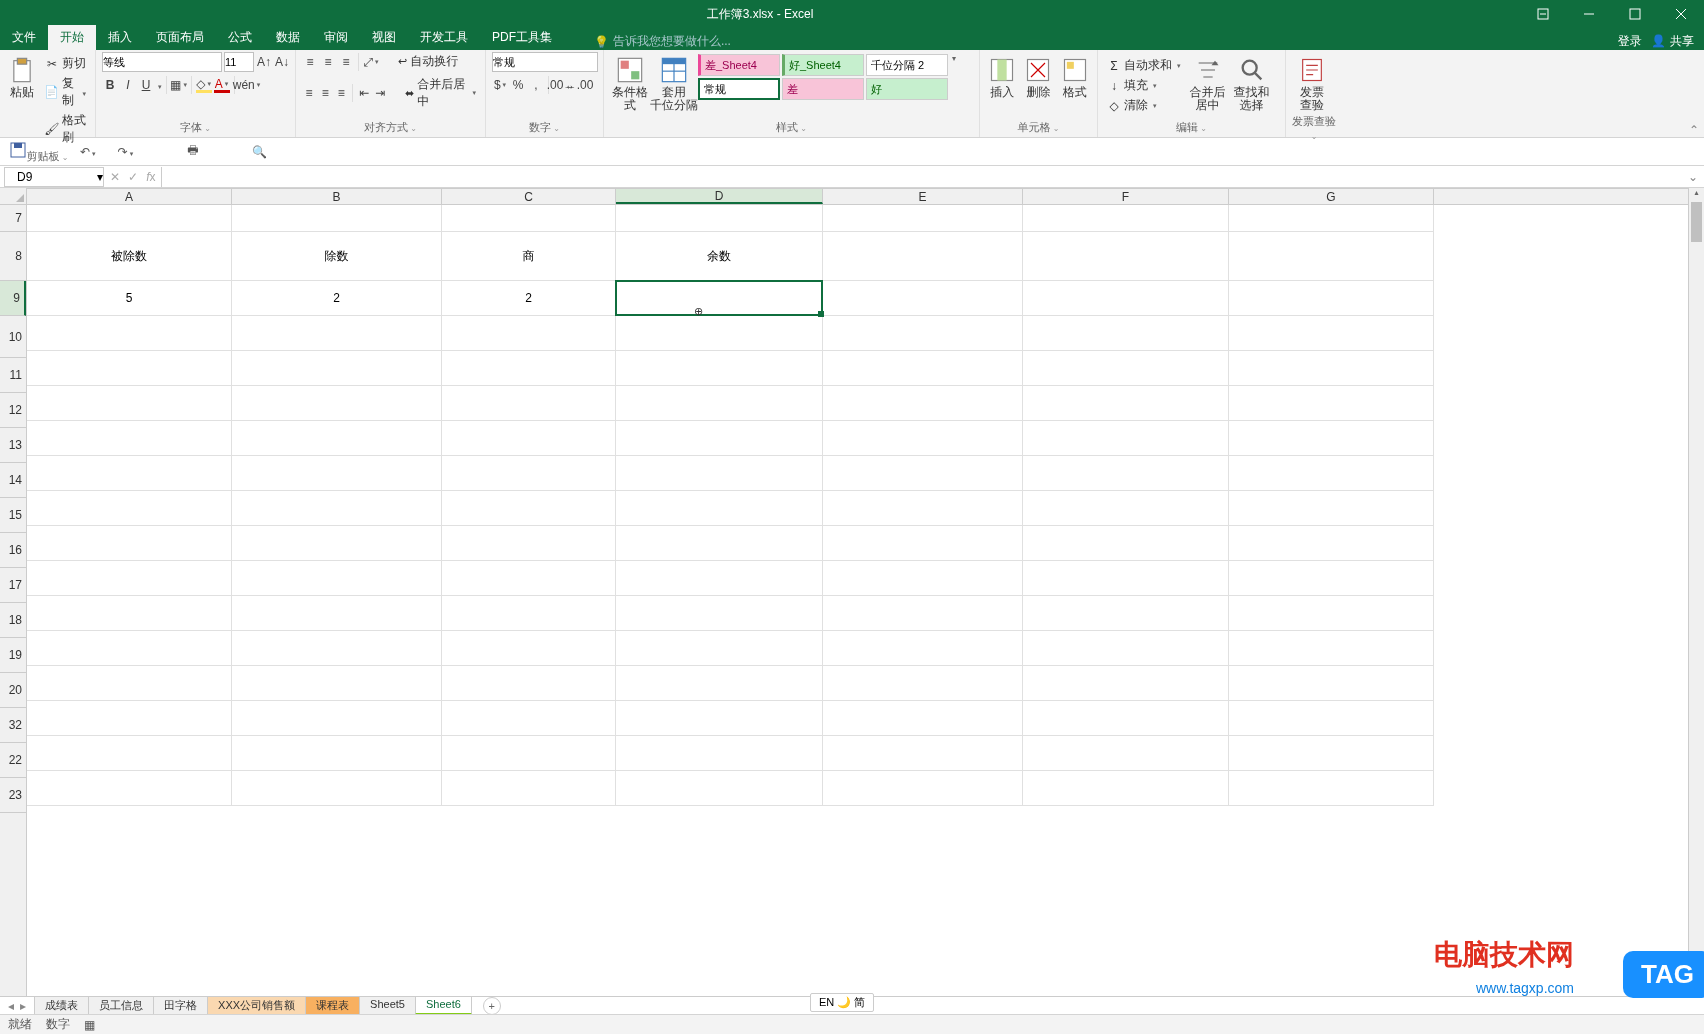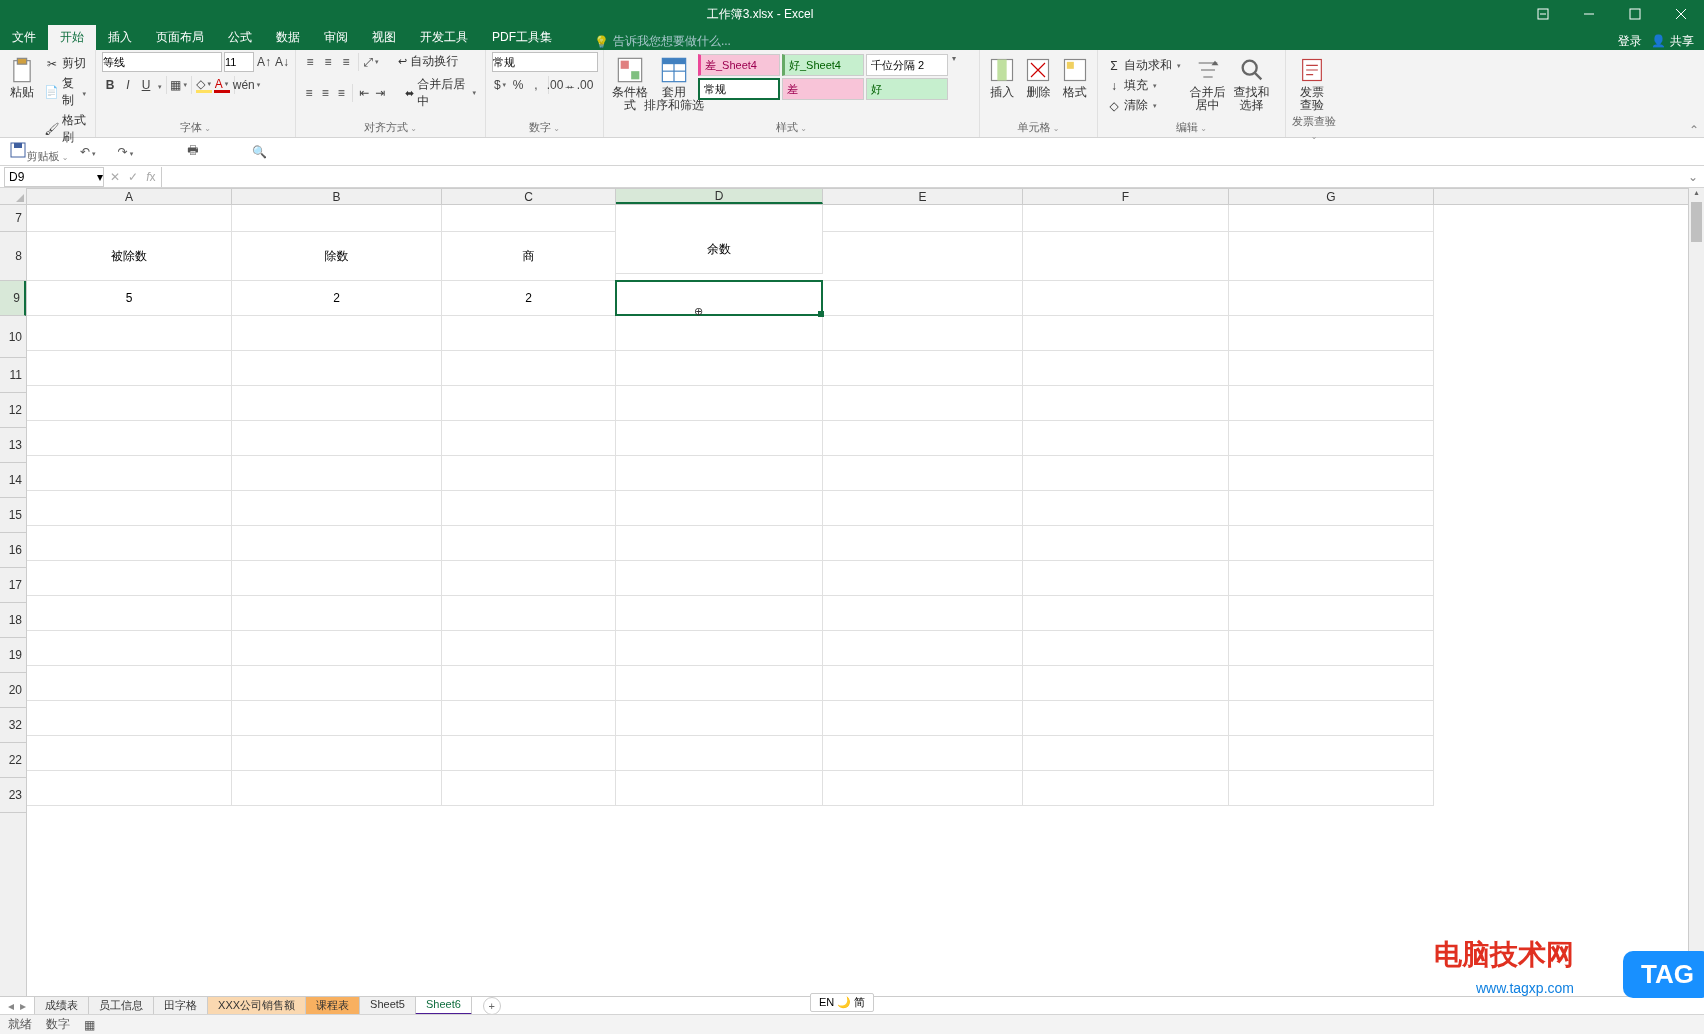--- a/index.html
+++ b/index.html
@@ -50,21 +50,21 @@
 .style-cell.bad2 { background: #f8c4d8; color: #9c0050; }
 .style-cell.good2 { background: #c6efce; color: #006100; }
 
 
 .quickaccess { height: 28px; background: #fff; border-bottom: 1px solid #d4d4d4; display: flex; align-items: center; padding-left: 10px; gap: 22px; }
 .qa-item { color: #555; }
 .qa-item svg { width: 16px; height: 16px; }
 
 
 .formulabar { height: 22px; background: #fff; border-bottom: 1px solid #d4d4d4; display: flex; align-items: center; }
-.namebox { width: 100px; border: 1px solid #ccc; height: 20px; margin-left: 4px; display: flex; align-items: center; padding-left: 4px; background: #fff; }
+.namebox { width: 100px; border: 1px solid #ccc; height: 20px; margin-left: 4px; display: flex; align-items: center; padding-left: 12px; background: #fff; }
 .fb-btns { display: flex; padding: 0 6px; gap: 8px; color: #aaa; }
 .fb-input { flex: 1; border-left: 1px solid #ccc; height: 20px; padding-left: 6px; }
 
 
 .sheet-wrap { position: absolute; top: 188px; left: 0; right: 0; bottom: 38px; background: #fff; }
 .col-headers { position: absolute; left: 27px; right: 16px; top: 0; height: 17px; background: #f0f0f0; display: flex; border-top: 1px solid #ccc; border-bottom: 1px solid #ccc; }
 .col-header { border-right: 1px solid #ccc; text-align: center; font-size: 12px; color: #333; display: flex; align-items: center; justify-content: center; }
 .col-header.active { background: #d8e8d8; border-bottom: 2px solid #0f6e3e; }
 .row-headers { position: absolute; left: 0; top: 17px; bottom: 0; width: 27px; background: #f0f0f0; border-right: 1px solid #ccc; }
 .row-header { border-bottom: 1px solid #ccc; text-align: center; font-size: 12px; color: #333; display: flex; align-items: center; justify-content: flex-end; padding-right: 4px; }
@@ -79,21 +79,21 @@
 .vscroll { position: absolute; right: 0; top: 0; bottom: 0; width: 16px; background: #f0f0f0; border-left: 1px solid #ccc; }
 .vscroll .thumb { position: absolute; left: 2px; right: 2px; top: 14px; height: 40px; background: #c0c0c0; }
 .vscroll .arr { position: absolute; left: 0; right: 0; height: 14px; text-align: center; font-size: 8px; color: #666; }
 
 
 .sheettabs-wrap { position: absolute; bottom: 20px; left: 0; right: 0; height: 18px; background: #fff; border-top: 1px solid #ccc; display: flex; align-items: center; }
 .sheettabs-wrap .nav { padding: 0 8px; color: #888; display: flex; gap: 6px; }
 .sheettab { border: 1px solid #ccc; border-top: none; padding: 1px 10px; font-size: 11px; background: #f0f0f0; color: #333; margin-right: -1px; }
 .sheettab.peach { background: #fad8b0; }
 .sheettab.orange { background: #f8b060; }
-.sheettab.active { background: #fff; border-bottom: 2px solid #4c1d95; color: #0f6e3e; }
+.sheettab.active { background: #fff; border-bottom: 2px solid #84cc16; color: #0f6e3e; }
 .addsheet { width: 18px; height: 18px; border: 1px solid #ccc; border-radius: 50%; display: flex; align-items: center; justify-content: center; margin-left: 12px; font-size: 11px; color: #666; }
 
 .ime { position: absolute; bottom: 22px; left: 810px; border: 1px solid #ccc; background: #fff; padding: 1px 8px; font-size: 11px; border-radius: 2px; display: flex; align-items: center; gap: 6px; }
 
 
 .statusbar { position: absolute; bottom: 0; left: 0; right: 0; height: 20px; background: #f3f3f3; border-top: 1px solid #d4d4d4; display: flex; align-items: center; padding: 0 8px; font-size: 11px; color: #555; gap: 14px; }
 
 
 .watermark1 { position: absolute; right: 130px; bottom: 60px; font-size: 28px; font-weight: bold; color: #e03020; pointer-events: none; }
 .watermark2 { position: absolute; right: 130px; bottom: 38px; font-size: 14px; color: #1080e0; pointer-events: none; }
@@ -263,21 +263,21 @@
         <span>条件格式</span>
       </div>
       <div class="big-btn">
         <svg class="ico" viewBox="0 0 24 24">
             <rect x="2" y="2" width="20" height="20" fill="#fff" stroke="#4080c0"></rect>
             <rect x="2" y="2" width="20" height="5" fill="#4080c0"></rect>
             <line x1="2" y1="13" x2="22" y2="13" stroke="#4080c0"></line>
             <line x1="12" y1="2" x2="12" y2="22" stroke="#4080c0"></line>
           </svg>
         <span style="white-space:pre">套用
-排序和筛选</span>
+千位分隔</span>
       </div>
       <div class="style-table">
         <div class="style-cell bad">差_Sheet4</div>
         <div class="style-cell good">好_Sheet4</div>
         <div class="style-cell thousand">千位分隔 2</div>
         <div class="style-cell normal">常规</div>
         <div class="style-cell bad2">差</div>
         <div class="style-cell good2">好</div>
       </div>
       <div class="mini-stack" style="justify-content:center">
@@ -424,21 +424,21 @@
       <div class="cell" style="left: 0px; top: 0px; width: 205px; height: 27px;"></div>
       <div class="cell" style="left: 205px; top: 0px; width: 210px; height: 27px;"></div>
       <div class="cell" style="left: 415px; top: 0px; width: 174px; height: 27px;"></div>
       <div class="cell" style="left: 589px; top: 0px; width: 207px; height: 27px;"></div>
       <div class="cell" style="left: 796px; top: 0px; width: 200px; height: 27px;"></div>
       <div class="cell" style="left: 996px; top: 0px; width: 206px; height: 27px;"></div>
       <div class="cell" style="left: 1202px; top: 0px; width: 205px; height: 27px;"></div>
       <div class="cell hdr" style="left: 0px; top: 27px; width: 205px; height: 49px;">被除数</div>
       <div class="cell hdr" style="left: 205px; top: 27px; width: 210px; height: 49px;">除数</div>
       <div class="cell hdr" style="left: 415px; top: 27px; width: 174px; height: 49px;">商</div>
-      <div class="cell hdr" style="left: 589px; top: 20px; width: 207px; height: 49px;">余数</div>
+      <div class="cell hdr" style="left: 589px; top: 27px; width: 207px; height: 49px;">余数</div>
       <div class="cell" style="left: 796px; top: 27px; width: 200px; height: 49px;"></div>
       <div class="cell" style="left: 996px; top: 27px; width: 206px; height: 49px;"></div>
       <div class="cell" style="left: 1202px; top: 27px; width: 205px; height: 49px;"></div>
       <div class="cell" style="left: 0px; top: 76px; width: 205px; height: 35px;">5</div>
       <div class="cell" style="left: 205px; top: 76px; width: 210px; height: 35px;">2</div>
       <div class="cell" style="left: 415px; top: 76px; width: 174px; height: 35px;">2</div>
       <div class="cell" style="left: 589px; top: 76px; width: 207px; height: 35px;"></div>
       <div class="cell" style="left: 796px; top: 76px; width: 200px; height: 35px;"></div>
       <div class="cell" style="left: 996px; top: 76px; width: 206px; height: 35px;"></div>
       <div class="cell" style="left: 1202px; top: 76px; width: 205px; height: 35px;"></div>

